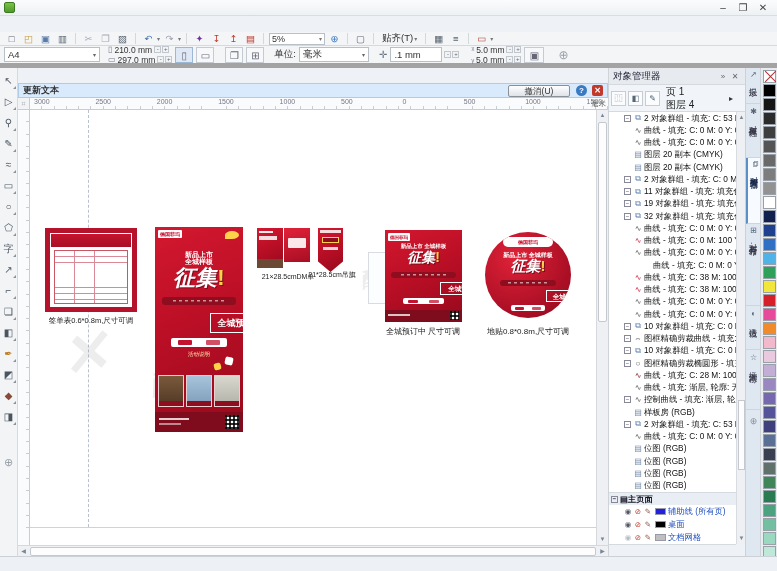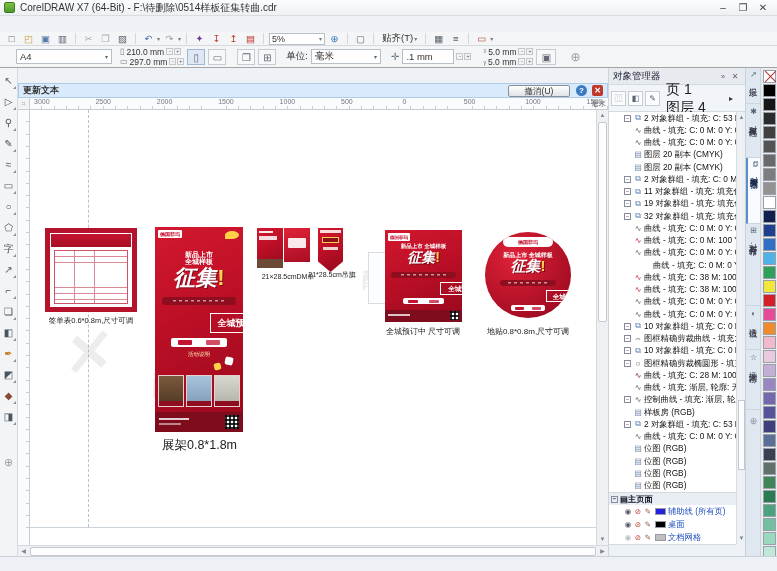--- a/index.html
+++ b/index.html
@@ -27,22 +27,22 @@
           display:flex;align-items:center;font-size:10px;padding-left:4px;gap:2px;}
   .tbi{width:15px;height:12px;text-align:center;line-height:12px;font-size:9.5px;color:#5a6570;}
   .tbsep{width:1px;height:11px;background:#d4d8dc;margin:0 3px;}
   .caret{font-size:6px;color:#777;margin-left:-1px;}
   .zoom-combo{width:56px;height:12px;background:#fff;border:1px solid #b9bfc6;font-size:9px;
               display:flex;align-items:center;padding:0 2px;}
   .zoom-combo .cv{flex:1;}
   .snap-btn{font-size:9.5px;color:#333;padding:0 3px;display:flex;align-items:center;gap:2px;}
 
   
-  .propbar{left:0;top:46px;width:777px;height:22px;background:#f4f5f7;border-bottom:1px solid #a3a3a3;
-           display:flex;align-items:center;font-size:9px;padding-left:16px;}
+  .propbar{left:0;top:46px;width:777px;height:22px;background:#f4f5f7;border-bottom:5px solid #a3a3a3;
+           display:flex;align-items:center;font-size:9px;padding-left:4px;}
   .combo{background:#fff;border:1px solid #b9bfc6;height:15px;display:flex;align-items:center;
          padding:0 3px;font-size:9.5px;}
   .combo .arrow{margin-left:auto;font-size:6px;color:#666;}
   .sizecol{display:flex;flex-direction:column;justify-content:center;gap:1px;margin-left:8px;}
   .sizerow{display:flex;align-items:center;gap:2px;height:9px;font-size:8.5px;color:#333;}
   .mini-ic{font-size:8px;color:#778;}
   .stepper{display:flex;gap:1px;}
   .stepper span{width:7px;height:7px;border:1px solid #c2c7cd;background:#f2f3f5;font-size:6px;
                 line-height:5px;text-align:center;color:#667;}
   .pb-btn{width:18px;height:16px;border:1px solid #c6cbd1;background:#f7f8fa;margin-left:3px;
@@ -133,21 +133,21 @@
   .v-thumb{position:absolute;left:1px;top:12px;width:9px;height:200px;background:#fdfdfe;border:1px solid #c3c9cf;border-radius:2px;}
 
   
   .docker{left:608px;top:68px;width:137px;height:488px;background:#eef1f5;border-left:1px solid #cfd4d9;}
   .docker-header{height:17px;display:flex;align-items:center;font-size:9.5px;color:#223;padding:0 4px;background:#e7ebf0;border-bottom:1px solid #d5dade;}
   .dh-btn{margin-left:auto;color:#667;font-size:8px;width:12px;text-align:center;}
   .dh-btn+.dh-btn{margin-left:0;}
   .pagesrow{height:27px;display:flex;align-items:center;border-bottom:1px solid #d5dade;padding:0 2px;background:#f1f4f8;}
   .prbtn{width:15px;height:15px;border:1px solid #c6ccd2;background:#fbfcfd;margin-right:2px;font-size:8px;
          color:#567;text-align:center;line-height:14px;}
-  .pagecol{display:flex;flex-direction:column;font-size:14px;line-height:1.3;margin-left:4px;color:#222;}
+  .pagecol{display:flex;flex-direction:column;font-size:10px;line-height:1.3;margin-left:4px;color:#222;}
   .pr-arrow{margin-left:auto;color:#333;font-size:8px;margin-right:10px;}
   .tree{position:absolute;left:0;top:44px;width:127px;height:380px;background:#fff;overflow:hidden;}
   .trow{height:12.25px;display:flex;align-items:center;font-size:8.3px;white-space:nowrap;overflow:hidden;color:#111;}
   .trow .exp{width:7px;height:7px;border:1px solid #889;background:#fff;font-size:6px;line-height:5px;
              text-align:center;color:#445;margin-right:2px;flex:none;}
   .trow .tic{width:10px;flex:none;text-align:center;font-size:8px;margin-right:1px;}
   .master{position:absolute;left:0;top:424px;width:127px;background:#fff;font-size:8.3px;}
   .mhead{height:13px;display:flex;align-items:center;background:#e9eef4;border-top:1px solid #d5dade;font-weight:bold;color:#112;}
   .mrow{height:13px;display:flex;align-items:center;white-space:nowrap;overflow:hidden;}
   .mrow .mic{width:10px;text-align:center;font-size:7.5px;flex:none;}
@@ -177,21 +177,20 @@
   
   .statusbar{left:0;top:556px;width:777px;height:15px;background:#edf0f4;border-top:1px solid #ccd1d7;}
 </style>
 </head>
 <body>
 
 <div class="screen">
 
   <div class="abs titlebar">
     <span class="app-icon"></span>
-    <span>CorelDRAW X7 (64-Bit) - F:\待删除\0514样板征集转曲.cdr</span>
     <span class="win-controls">
       <span class="win-btn">–</span>
       <span class="win-btn">❐</span>
       <span class="win-btn">✕</span>
     </span>
   </div>
 
 
   <div class="abs stdbar">
     <span class="tbi">□</span>
@@ -381,21 +380,20 @@
         </div>
       <div class="thumb" style="left:59px;top:148px;width:26px;height:32px;background:linear-gradient(#d8d8cf,#b0b0a6);">
           <span class="cap"></span>
         </div>
       <div class="footer" style="height:20px;">
         <span style="position:absolute;left:4px;top:6px;width:30px;height:2px;background:rgba(255,255,255,.8);"></span>
         <span style="position:absolute;left:4px;top:11px;width:22px;height:2px;background:rgba(255,255,255,.5);"></span>
       </div>
       <div class="qr" style="right:4px;bottom:3px;width:14px;height:14px;"></div>
     </div>
-    <div class="art-label" style="left:112px;top:327px;width:115px;font-size:12.5px;">展架0.8*1.8m</div>
 
     <div class="red-art" style="left:227px;top:118px;width:26px;height:40px;">
       <span style="position:absolute;left:2px;top:3px;width:14px;height:2px;background:rgba(255,255,255,.9);"></span>
       <span style="position:absolute;left:2px;top:8px;width:18px;height:4px;background:rgba(255,255,255,.85);"></span>
       <div class="footer" style="height:9px;background:#6a4a34;"></div>
     </div>
     <div class="red-art" style="left:254px;top:118px;width:26px;height:34px;background:linear-gradient(165deg,#e02238,#a80e24);">
       <span style="position:absolute;left:4px;top:10px;width:18px;height:10px;background:rgba(255,255,255,.9);border-radius:1px;"></span>
     </div>
     <div class="art-label" style="left:208px;top:162px;width:100px;font-size:7px;">21×28.5cmDM单</div>

